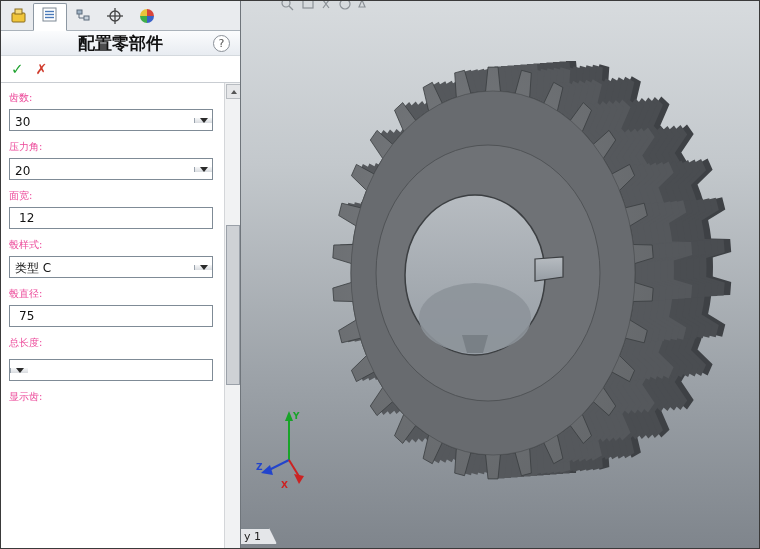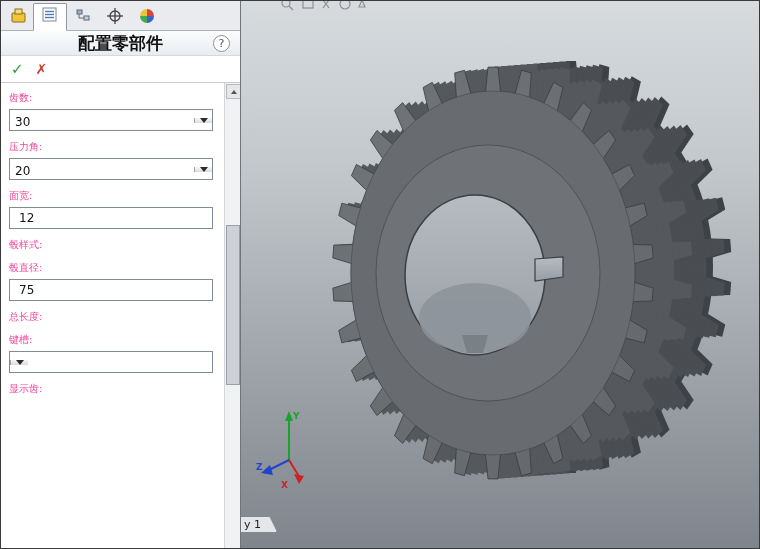--- a/index.html
+++ b/index.html
@@ -31,21 +31,21 @@
   .sb-up{position:absolute;top:1px;left:1px;width:13px;height:13px;background:#e6e7e9;border:1px solid #b8bcc1;display:flex;align-items:center;justify-content:center;}
   .sb-up i{width:0;height:0;border-left:3px solid transparent;border-right:3px solid transparent;border-bottom:4px solid #555;}
   .sb-thumb{position:absolute;top:142px;left:1px;width:12px;height:158px;background:#ced1d5;border:1px solid #9aa0a8;}
 
   
   .viewport{position:relative;flex:1;height:100%;overflow:hidden;background:linear-gradient(180deg,#d7dbde 0%,#c3c8cc 30%,#9ba1a7 70%,#7f858c 100%);}
   .hud{position:absolute;top:-6px;left:36px;opacity:.55;}
   .gear-svg{position:absolute;left:0;top:0;}
   .triad-svg{position:absolute;left:14px;bottom:55px;}
   .triad-svg text{font-size:9px;font-weight:bold;font-family:"DejaVu Sans",sans-serif;}
-  .model-tab{position:absolute;left:0;bottom:16px;width:36px;height:16px;background:#e4e6e9;border-top:1px solid #7f878e;border-right:1px solid #7f878e;clip-path:polygon(0 0,78% 0,100% 100%,0 100%);font-size:11px;color:#222;padding:1px 0 0 3px;box-sizing:border-box;cursor:pointer;}
+  .model-tab{position:absolute;left:0;bottom:4px;width:36px;height:16px;background:#e4e6e9;border-top:1px solid #7f878e;border-right:1px solid #7f878e;clip-path:polygon(0 0,78% 0,100% 100%,0 100%);font-size:11px;color:#222;padding:1px 0 0 3px;box-sizing:border-box;cursor:pointer;}
 </style>
 </head>
 <body>
 
 <div class="app">
 
   <aside class="panel">
 
     <div class="tabbar">
       <span class="leadicon">
@@ -120,25 +120,30 @@
             <div class="combo">
               <span class="val">20</span>
               <span class="dbtn">
                 <i class="tri"></i>
               </span>
             </div>
           </div>
           <div class="field"><div class="flabel">面宽:</div><input class="tbox" value="12" style=""></div>
           <div class="field">
             <div class="flabel">毂样式:</div>
+            <div class="combo">
+              <span class="val">类型 C</span>
+              <span class="dbtn">
+                <i class="tri"></i>
+              </span>
+            </div>
           </div>
           <div class="field"><div class="flabel">毂直径:</div><input class="tbox" value="75" style=""></div>
           <div class="field"><div class="flabel">总长度:</div></div>
           <div class="field">
-            <div class="flabel">键槽:</div>
             <div class="combo">
               <span class="dbtn">
                 <i class="tri"></i>
               </span>
             </div>
           </div>
           <div class="field">
             <div class="flabel">显示齿:</div>
           </div>
         </div>

